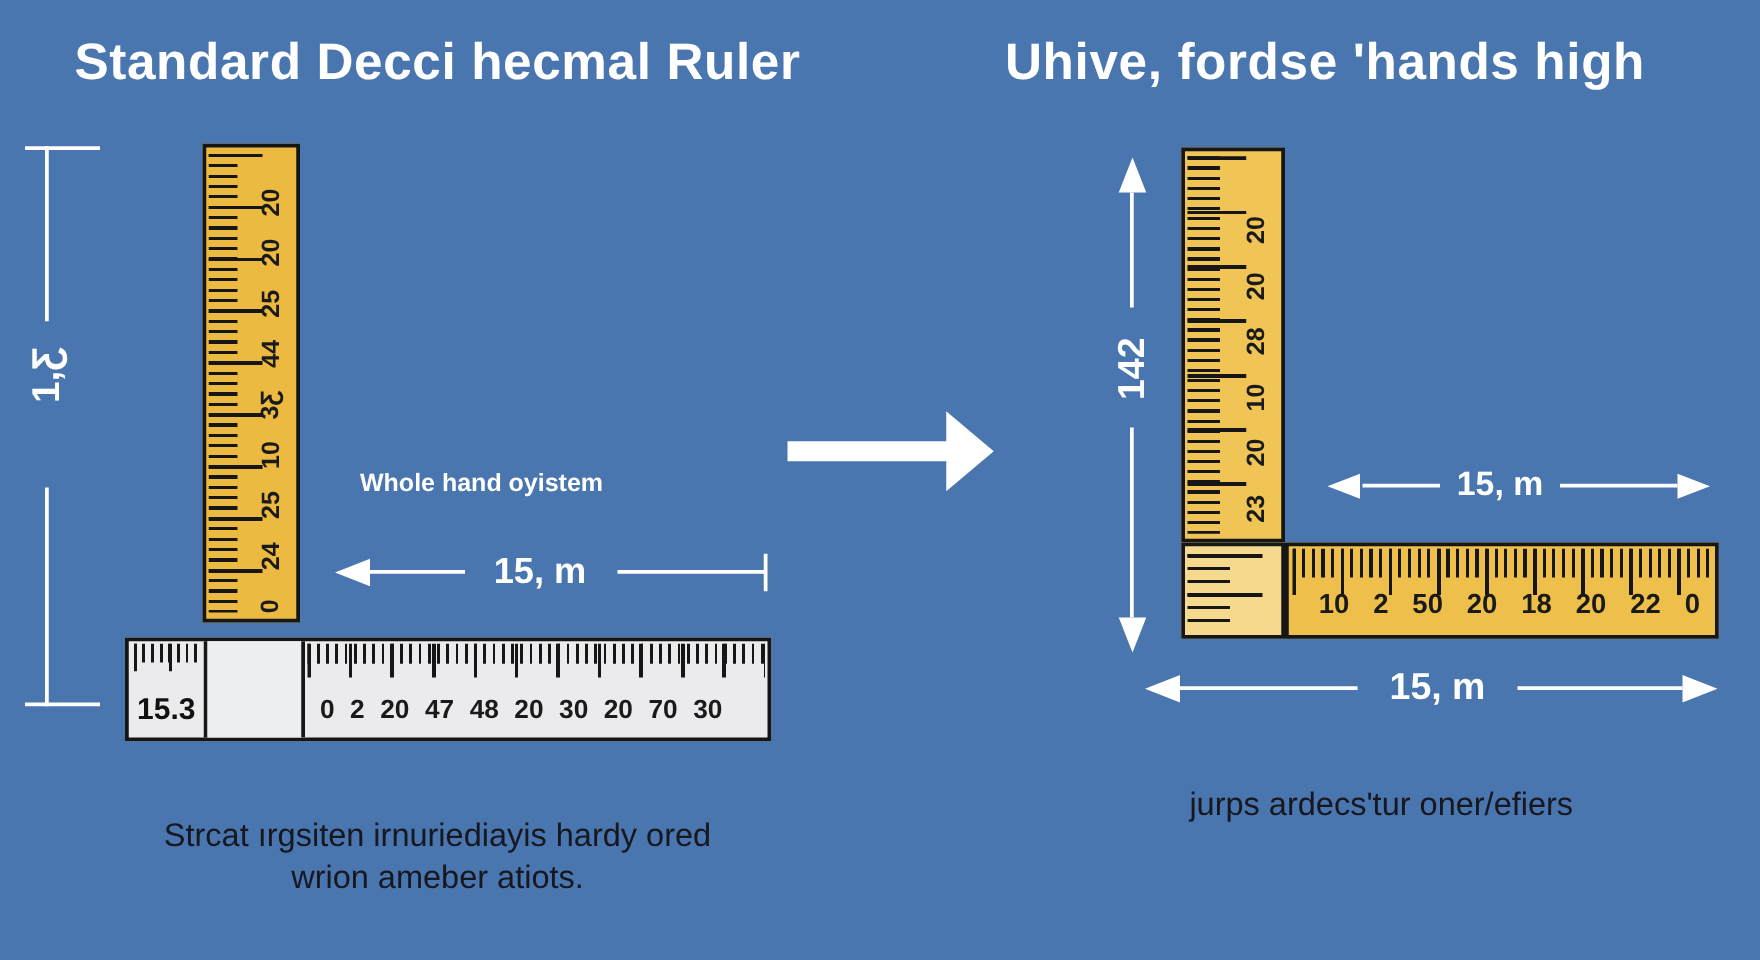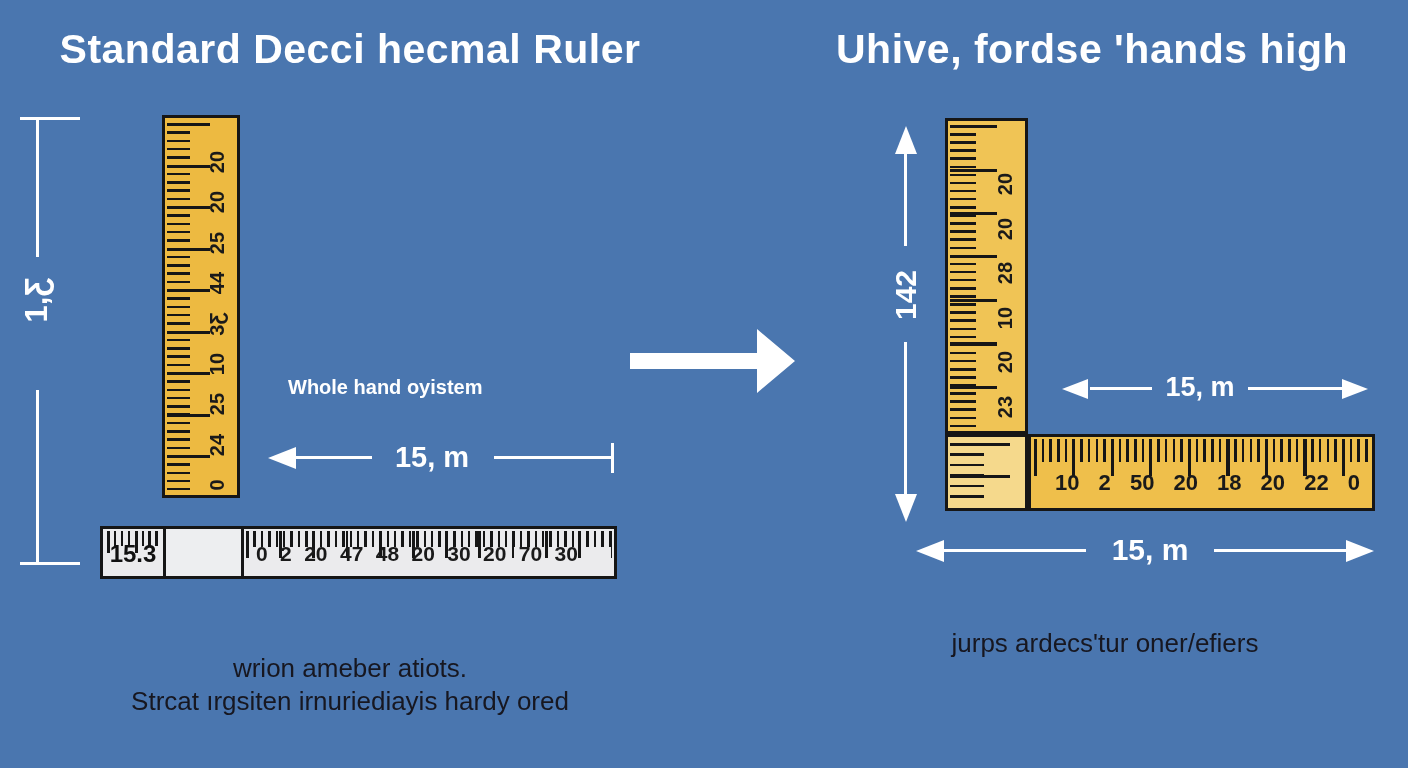--- a/index.html
+++ b/index.html
@@ -14,29 +14,29 @@
     --caption_dark:#171720;
     --number_dark:#1a1a1a;
   }
   *{margin:0;padding:0;box-sizing:border-box;}
   html,body{width:1408px;height:768px;overflow:hidden;}
   body{font-family:"Liberation Sans",sans-serif;background:var(--background);}
   .canvas{position:relative;width:1408px;height:768px;background:var(--background);text-decoration:underline;}
 
   .title{position:absolute;top:26px;font-size:41px;font-weight:700;color:var(--text_white);text-align:center;letter-spacing:0.5px;}
   .title-left{left:40px;width:620px;}
-  .title-right{left:792px;width:600px;}
+  .title-right{left:760px;width:600px;}
 
   
   .ruler{position:absolute;border:3px solid var(--tick_black);}
   .vruler-left{left:162px;top:115px;width:78px;height:383px;background:var(--ruler_yellow_left);}
   .vruler-right{left:945px;top:118px;width:83px;height:316px;background:var(--ruler_yellow_right);}
   .corner-block{left:945px;top:434px;width:83px;height:77px;background:var(--ruler_corner);}
   .hruler-right{left:1028px;top:434px;width:347px;height:77px;background:var(--ruler_yellow_horiz);}
-  .hruler-gray{left:100px;top:526px;width:517px;height:53px;background:var(--ruler_gray);display:flex;}
+  .hruler-gray{left:100px;top:510px;width:517px;height:83px;background:var(--ruler_gray);display:flex;}
 
   
   .tlayer{position:absolute;pointer-events:none;}
   .vt-short{left:2px;top:5px;bottom:5px;width:23px;
     background:repeating-linear-gradient(to bottom,var(--tick_black) 0 2.5px,transparent 2.5px 8.3px);}
   .vt-long{left:2px;top:5px;bottom:5px;width:43px;
     background:repeating-linear-gradient(to bottom,var(--tick_black) 0 3px,transparent 3px 41.5px);}
   .vt-short-r{left:2px;top:4px;bottom:4px;width:26px;
     background:repeating-linear-gradient(to bottom,var(--tick_black) 0 2.5px,transparent 2.5px 8.1px);}
   .vt-long-r{left:2px;top:4px;bottom:4px;width:47px;
@@ -204,20 +204,20 @@
   <div class="dimline" style="left:1248px;top:387px;width:94px;height:3px;"></div>
   <div class="arrow-r" style="left:1342px;top:379px;border-top-width:10px;border-bottom-width:10px;border-left-width:26px;"></div>
 
   <div class="arrow-l" style="left:916px;top:540px;"></div>
   <div class="dimline" style="left:944px;top:549px;width:142px;height:3px;"></div>
   <div class="dimtext" style="left:1086px;top:533px;width:128px;font-size:30px;">15, m</div>
   <div class="dimline" style="left:1214px;top:549px;width:132px;height:3px;"></div>
   <div class="arrow-r" style="left:1346px;top:540px;"></div>
 
   <div class="caption caption-left">
+    <div>Strcat ırgsiten irnuriediayis hardy ored</div>
     <div>wrion ameber atiots.</div>
-    <div>Strcat ırgsiten irnuriediayis hardy ored</div>
   </div>
   <div class="caption caption-right">
     <div>jurps ardecs'tur oner/efiers</div>
   </div>
 
 </div>
 
 </body></html>

